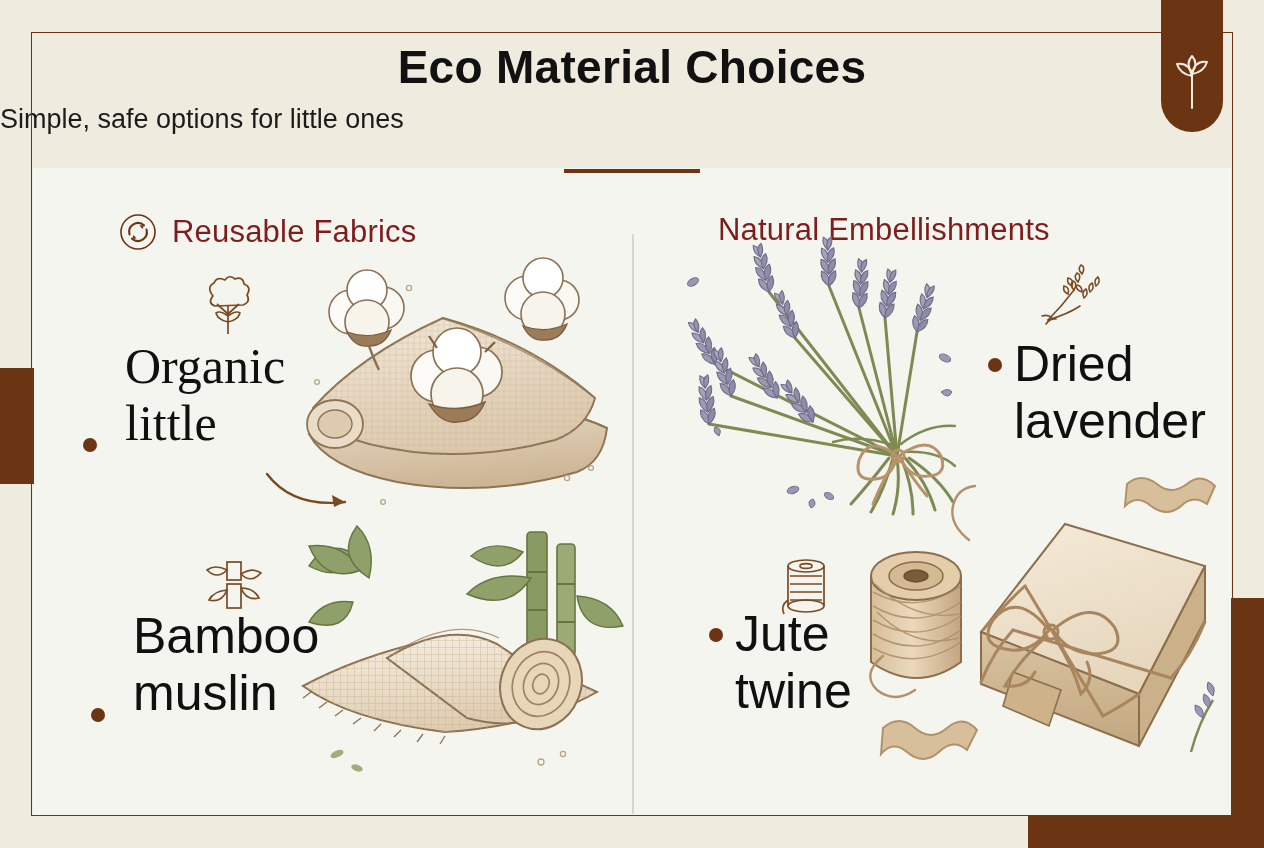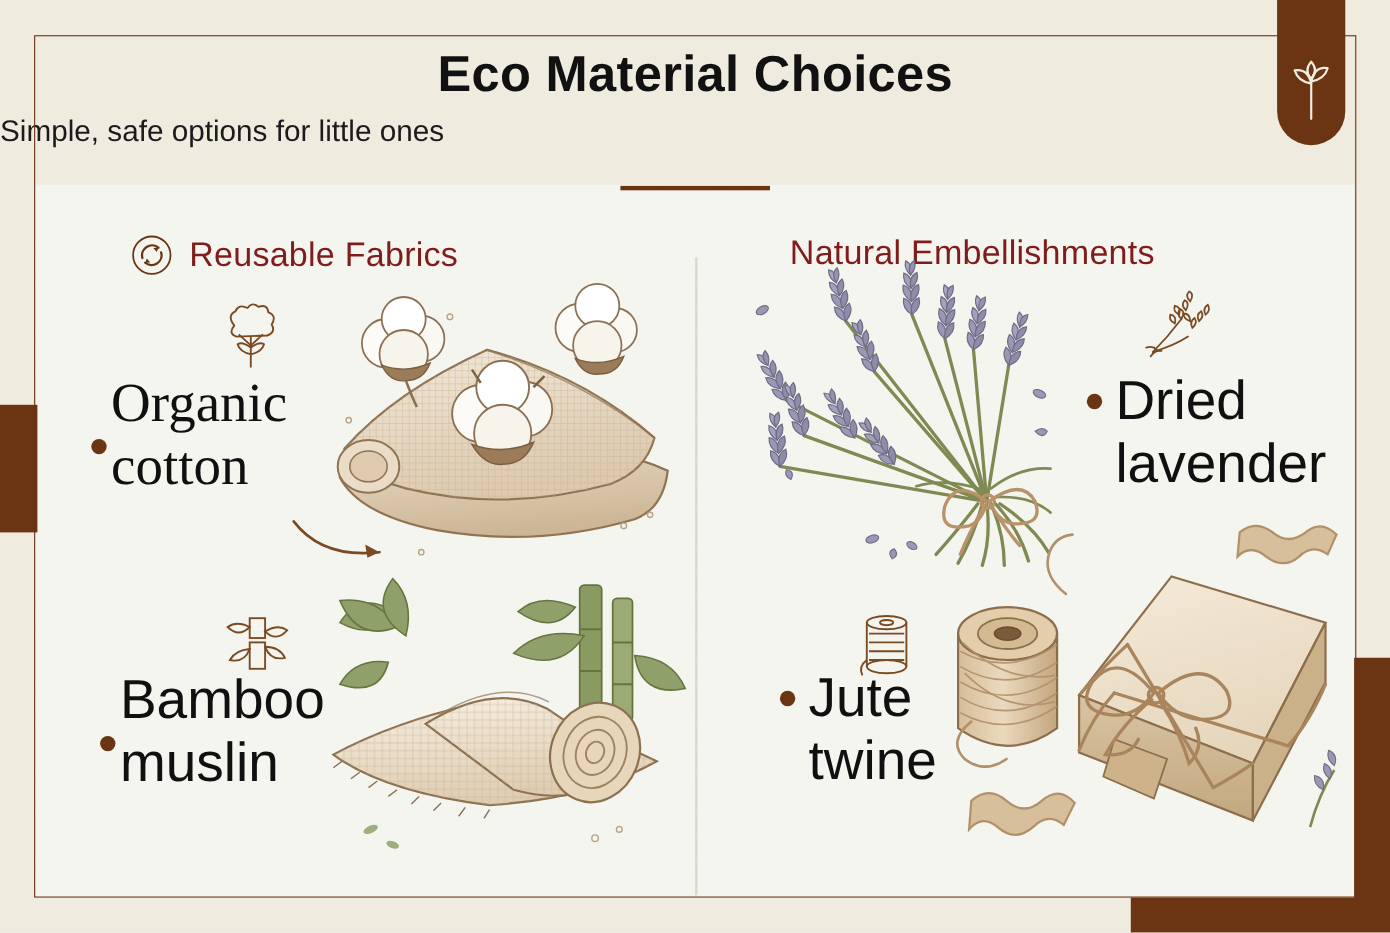--- a/index.html
+++ b/index.html
@@ -86,21 +86,21 @@
   .col-head.left{left:85px;top:44px;}
   .col-head.right{left:685px;top:44px;}
   .col-head-text{
     font-family:"Liberation Sans",sans-serif;
     font-size:31px;color:#7f1d1d;font-weight:400;letter-spacing:.2px;
     white-space:nowrap;
   }
   .item-icon{position:absolute;}
   .item-label{
     position:absolute;
-    display:flex;align-items:center;gap:4px;
+    display:flex;align-items:flex-end;gap:28px;
   }
   .bullet{
     width:14px;height:14px;border-radius:50%;
     background:#6B3412;flex:0 0 14px;margin-top:22px;
   }
   .label-serif{
     font-family:"Liberation Serif",serif;
     font-size:50px;line-height:1.14;color:#101010;
   }
   .label-sans{
@@ -161,21 +161,21 @@
           <path d="M35 30 l0 28"></path>
           <path d="M35 40 q-8 -6 -12 -3 q2 7 12 9"></path>
           <path d="M35 40 q8 -6 12 -3 q-2 7 -12 9"></path>
         </g>
       </svg>
     </div>
     <div class="item-label" style="left:50px;top:170px;width:290px;">
       <span class="bullet"></span>
       <span class="label-serif">
         <span>Organic</span><br>
-        <span>cotton</span>
+        <span>little</span>
       </span>
     </div>
 
     <div class="illus" style="left:230px;top:300px;">
       <svg width="110" height="48" viewBox="0 0 110 48">
         <path d="M4 6 q26 34 78 28" fill="none" stroke="#7A4A22" stroke-width="2.4" stroke-linecap="round"></path>
         <path d="M82 34 l-13 -7 l2 12 z" fill="#7A4A22"></path>
       </svg>
     </div>
 

